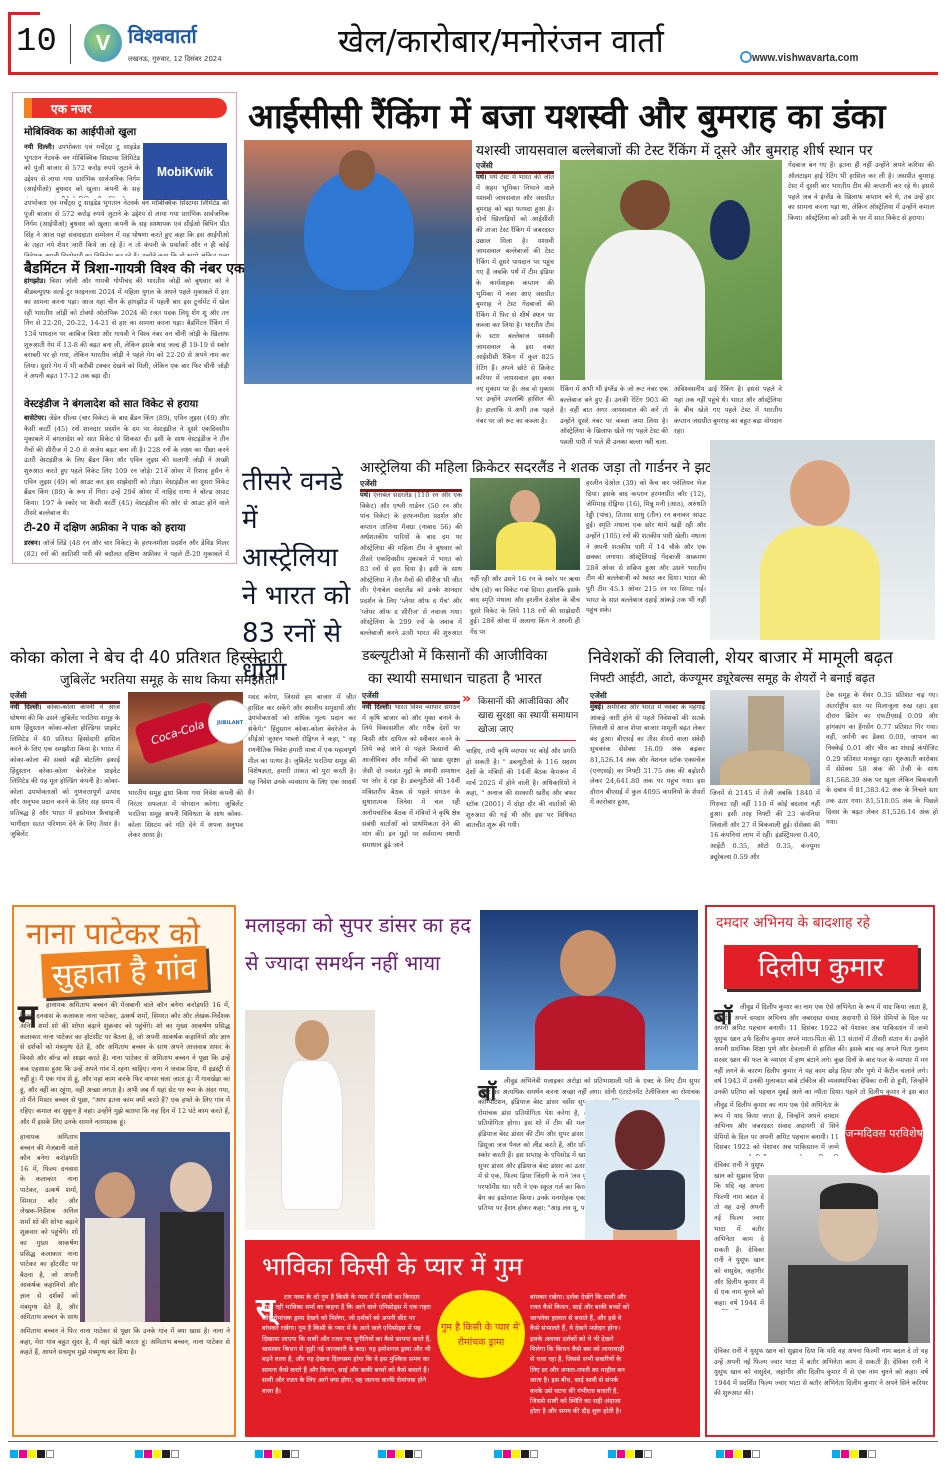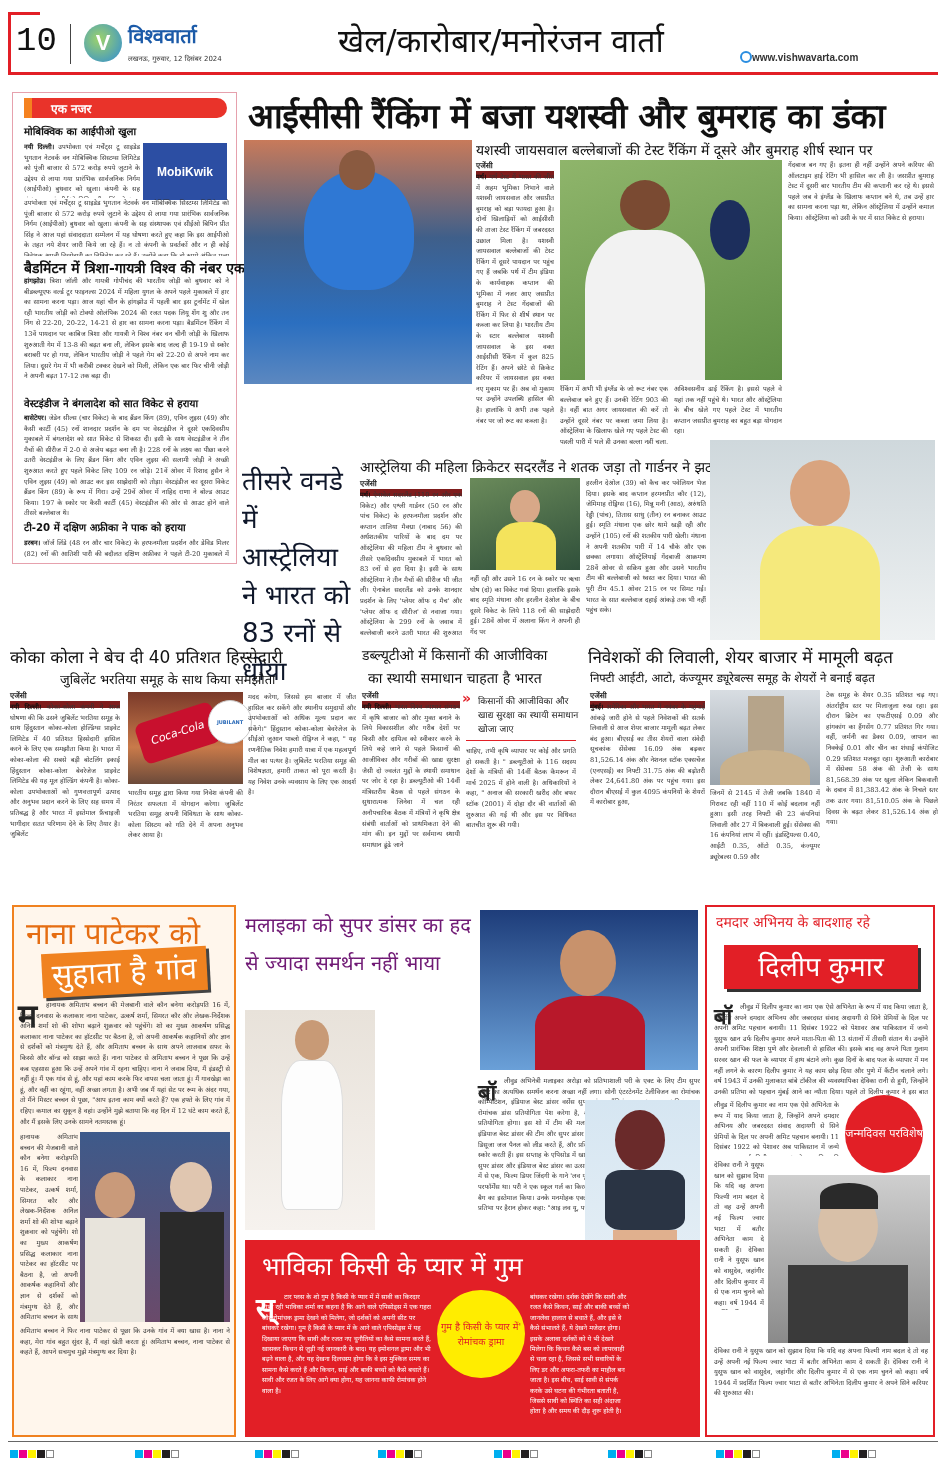--- a/index.html
+++ b/index.html
@@ -1,20 +1,20 @@
 <!DOCTYPE html>
 <html><head>
 <meta charset="utf-8">
 <style>
 *{box-sizing:border-box;margin:0;padding:0}
 body{width:945px;height:1473px;background:#fff;font-family:"DejaVu Sans",sans-serif;color:#222;position:relative;overflow:hidden}
 .abs{position:absolute}
 .txt{font-family:"DejaVu Serif",serif;font-size:6.6px;line-height:10.6px;color:#333;text-align:justify;overflow:hidden}
 .txt b{color:#111}
-.agency{font-family:"DejaVu Sans",sans-serif;font-size:7.5px;font-weight:bold;border-bottom:7px solid #7f1d1d;padding-bottom:1px;margin-bottom:2px}
+.agency{font-family:"DejaVu Sans",sans-serif;font-size:7.5px;font-weight:bold;border-bottom:3px solid #7f1d1d;padding-bottom:1px;margin-bottom:2px}
 .photo{position:absolute;overflow:hidden}
 
 #masthead-bar{left:8px;top:12px;width:3px;height:62px;background:#e21f26}
 #masthead-top{left:8px;top:12px;width:32px;height:3px;background:#e21f26}
 #masthead-bottom{left:8px;top:72px;width:930px;height:3px;background:#e21f26}
 #page-num{left:16px;top:22px;font-family:Liberation Mono, monospace;font-size:34px;color:#111}
 #logo-sep{left:70px;top:24px;width:1px;height:40px;background:#444}
 #logo-circle{left:84px;top:24px;width:38px;height:38px;border-radius:50%;background:radial-gradient(circle at 40% 40%,#9ed36a,#2e8bd6);display:flex;align-items:center;justify-content:center;font-family:"Liberation Sans",sans-serif;font-weight:bold;font-size:22px;color:#fff}
 #brand{left:128px;top:22px;font-size:20px;font-weight:bold;color:#1b5aa8}
 #dateline{left:128px;top:54px;font-size:7px;color:#333}

